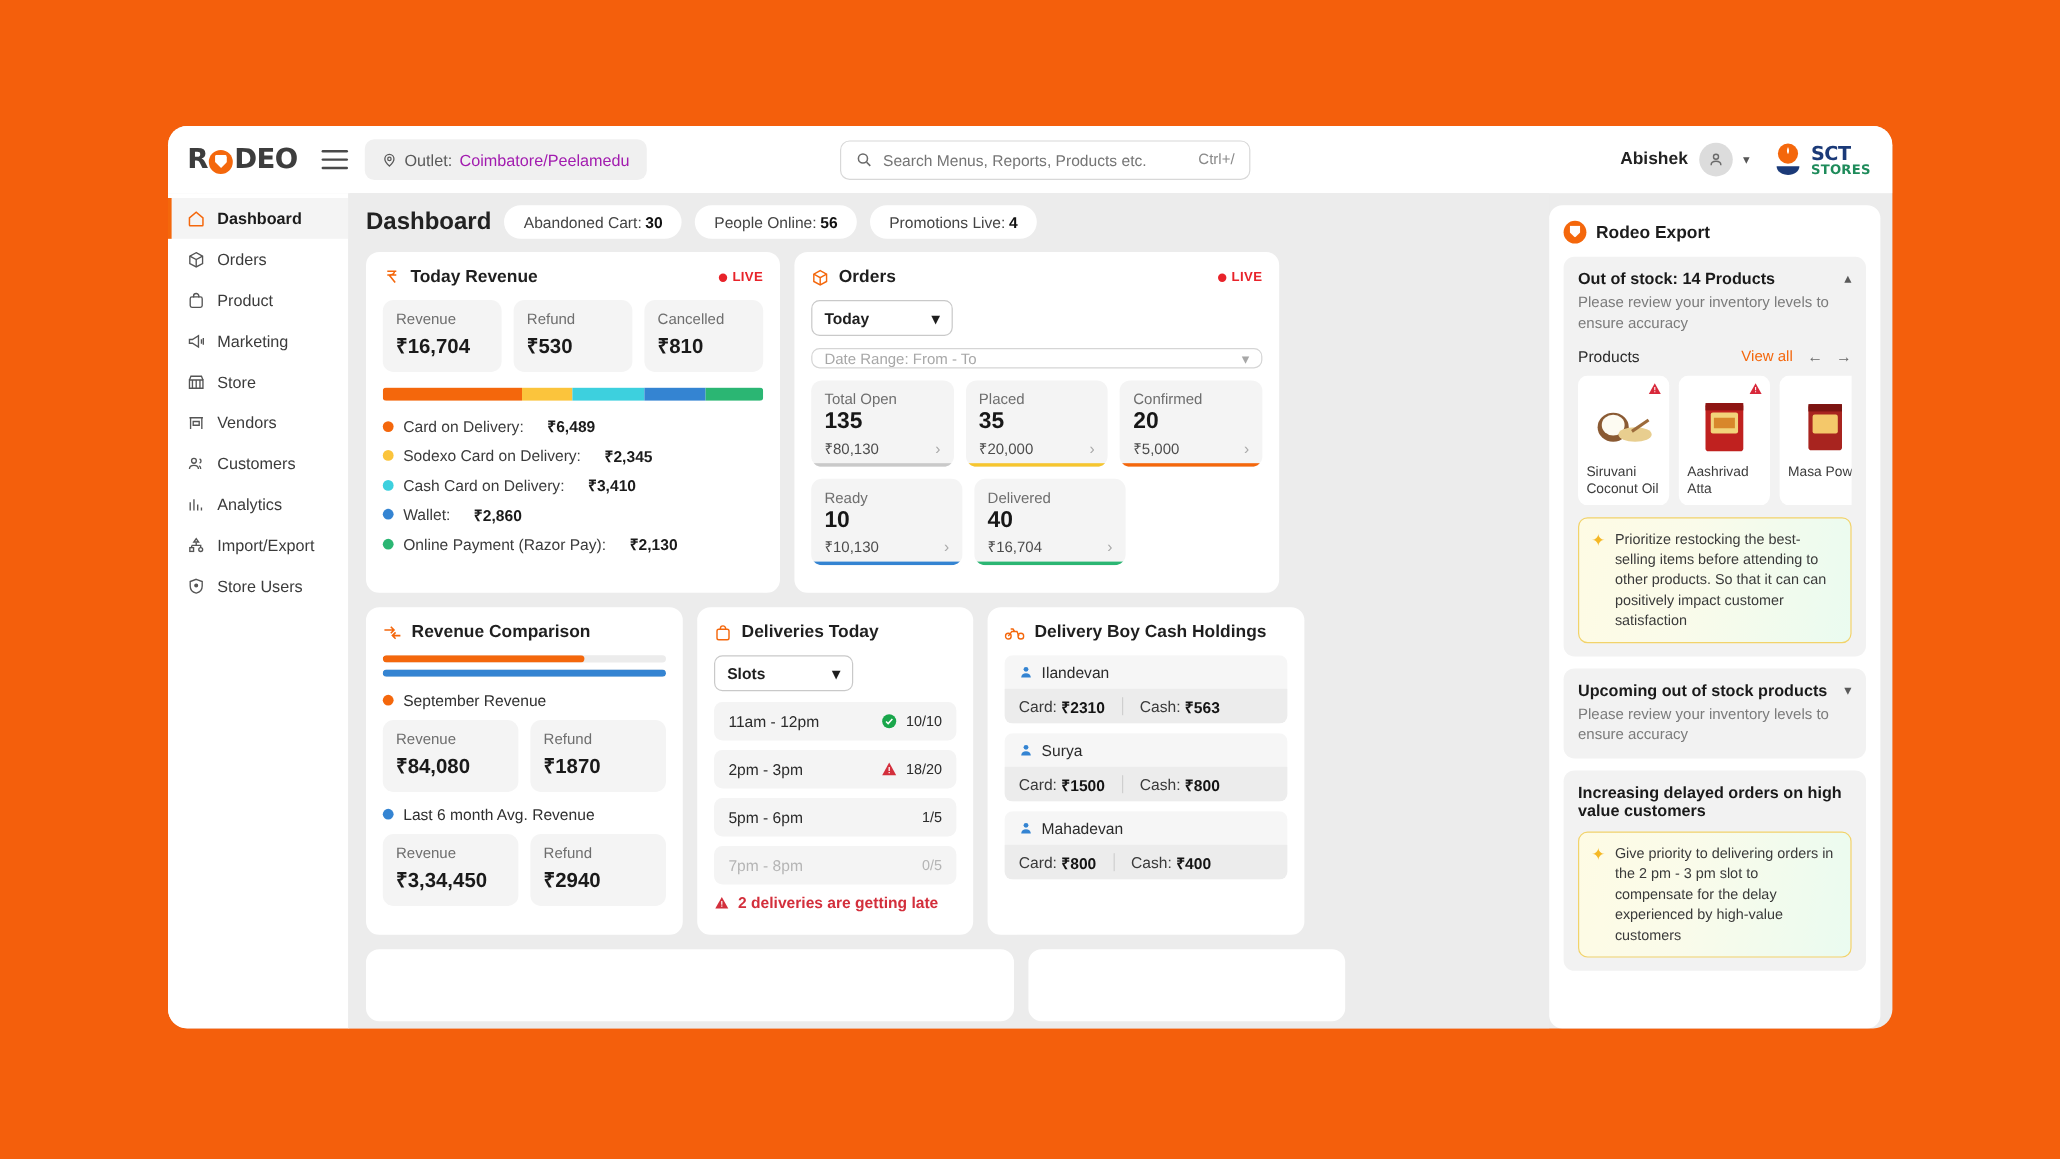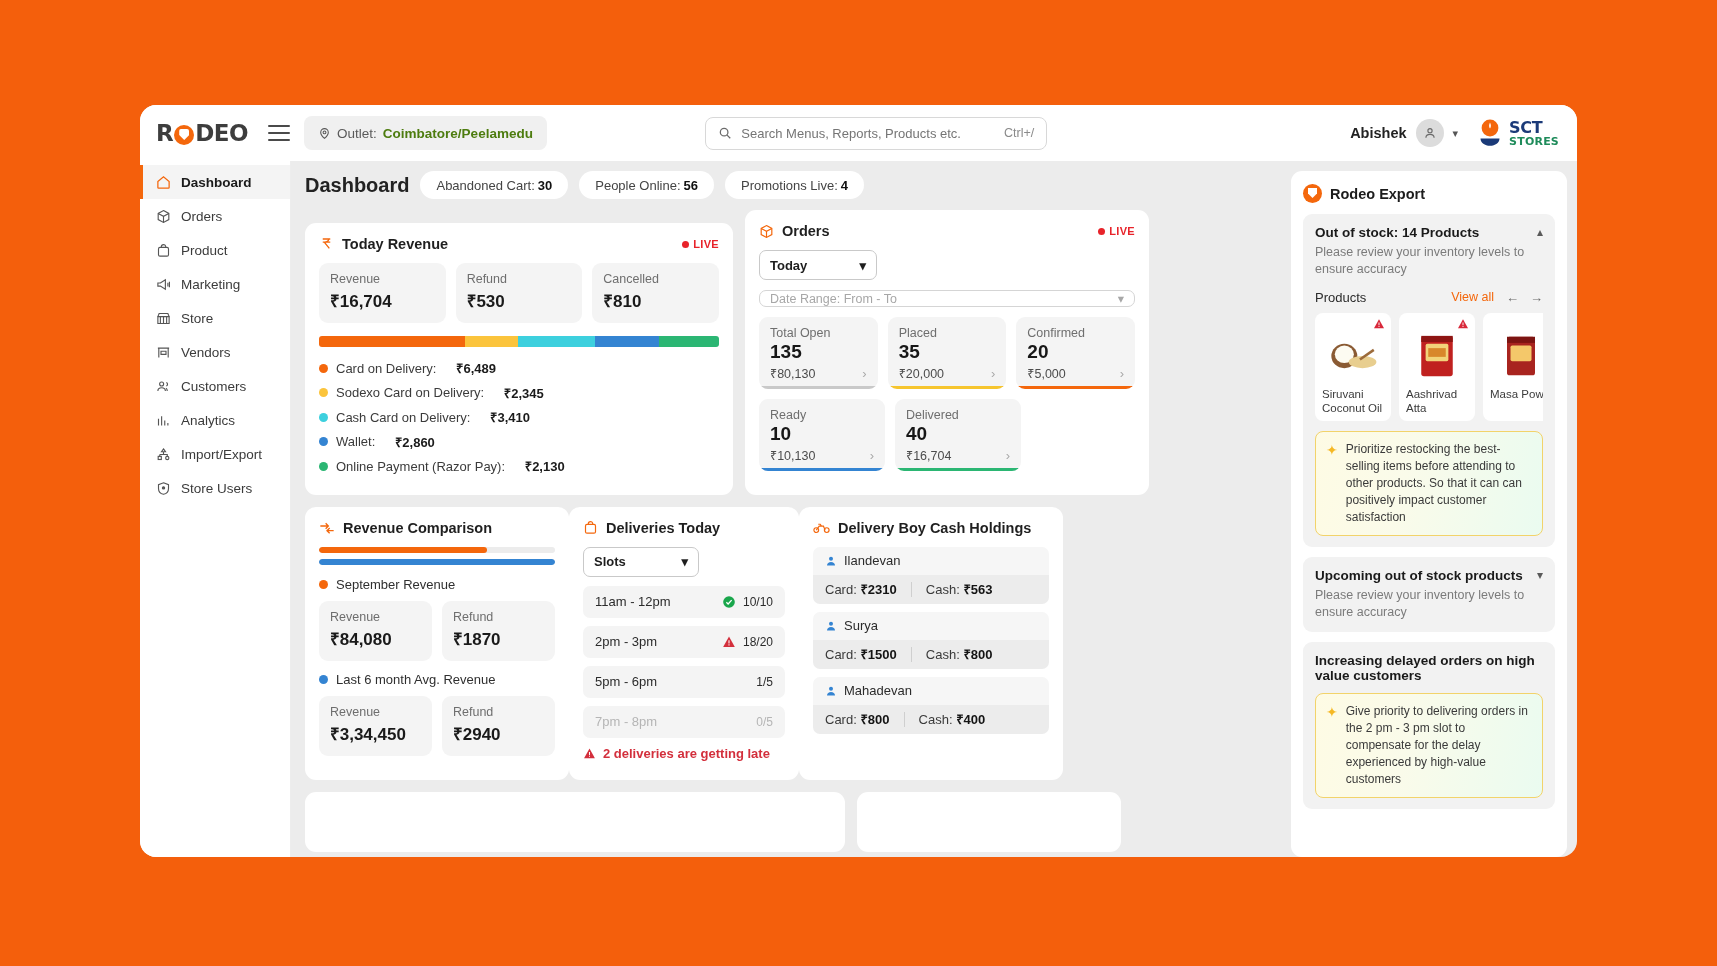--- a/index.html
+++ b/index.html
@@ -46,21 +46,21 @@
   .hamburger {
     width: 22px; height: 16px; display: flex; flex-direction: column;
     justify-content: space-between; cursor: pointer; margin-left: 6px;
   }
   .hamburger span { display: block; height: 2px; background: #4A4A4A; border-radius: 1px; }
   .outlet-chip {
     background: #F0F0F0; border-radius: 8px;
     height: 34px; display: flex; align-items: center; gap: 6px;
     padding: 0 14px; font-size: 13.5px; color: #5A5A5A;
   }
-  .outlet-chip b { color: #4d7c0f; font-weight: bold; text-align: center; }
+  .outlet-chip b { color: #a21caf; font-weight: normal; text-align: center; }
   .searchbar {
     margin-left: auto; margin-right: auto;
     width: 342px; height: 33px;
     border: 1px solid #D8D8D8; border-radius: 8px;
     display: flex; align-items: center; gap: 9px;
     padding: 0 12px; background: #fff;
   }
   .searchbar input {
     border: none; outline: none; flex: 1;
     font-size: 13px; color: #9A9A9A;
@@ -122,21 +122,21 @@
     background: #fff; border-radius: 11px; padding: 13px 14px;
   }
   .card-head { display: flex; align-items: center; gap: 8px; margin-bottom: 11px; }
   .card-title { font-size: 14.5px; font-weight: bold; color: #1F1F1F; }
   .live {
     margin-left: auto; display: flex; align-items: center; gap: 4px;
     color: #E8232A; font-size: 11px; font-weight: bold; letter-spacing: .3px;
   }
   .live .dot { width: 7px; height: 7px; border-radius: 50%; background: #E8232A; }
   
-  .rev-card { width: 428px; margin-top: 13px; }
+  .rev-card { width: 345px; }
   .stat-row { display: flex; gap: 10px; }
   .stat {
     flex: 1; background: #F4F4F4; border-radius: 9px;
     padding: 9px 11px 11px;
   }
   .stat .lbl { font-size: 12.5px; color: #6E6E6E; margin-bottom: 3px; }
   .stat .val { font-size: 17px; font-weight: bold; color: #1A1A1A; }
   .segbar {
     display: flex; height: 11px; border-radius: 3px; overflow: hidden;
     margin: 13px 0 12px;
@@ -166,21 +166,21 @@
     flex: 1; background: #F4F4F4; border-radius: 9px;
     padding: 9px 11px 7px; position: relative; overflow: hidden; cursor: pointer;
   }
   .ord-tile .lbl { font-size: 12.5px; color: #6E6E6E; }
   .ord-tile .num { font-size: 19px; font-weight: bold; color: #171717; margin: 1px 0 2px;}
   .ord-tile .amt-row { display: flex; align-items: center; justify-content: space-between; }
   .ord-tile .amt { font-size: 12.5px; color: #4C4C4C; }
   .ord-tile .arrow { color: #A9A9A9; font-size: 13px; }
   .ord-underline { position: absolute; left: 0; right: 0; bottom: 0; height: 3px; }
   
-  .row2 { display: flex; margin-bottom: 12px; }
+  .row2 { display: flex; gap: 12px; margin-bottom: 12px; }
   .cmp-card { width: 264px; }
   .cmp-bars { margin-bottom: 12px; }
   .cmp-track { height: 6px; border-radius: 3px; background: #ECECEC; margin-bottom: 6px; overflow: hidden; }
   .cmp-fill { height: 100%; border-radius: 3px; }
   .cmp-legend { display: flex; align-items: center; gap: 8px; font-size: 13px; color: #2F2F2F; margin-bottom: 9px;}
   .cmp-legend .bullet { width: 9px; height: 9px; border-radius: 50%; }
   .cmp-stats { display: flex; gap: 10px; margin-bottom: 11px; }
   
   .del-card { width: 230px; }
   .slot-row {

